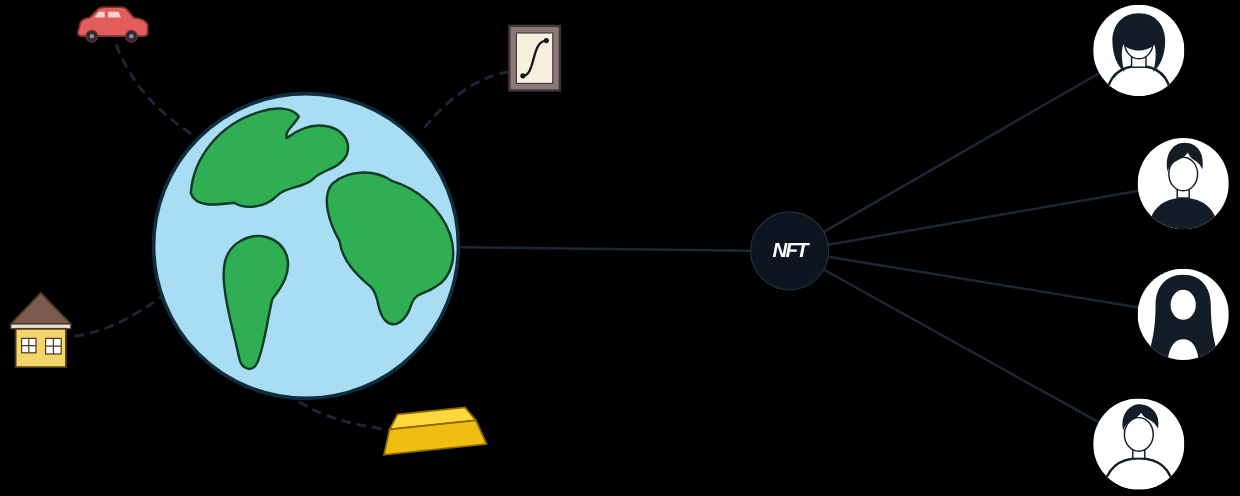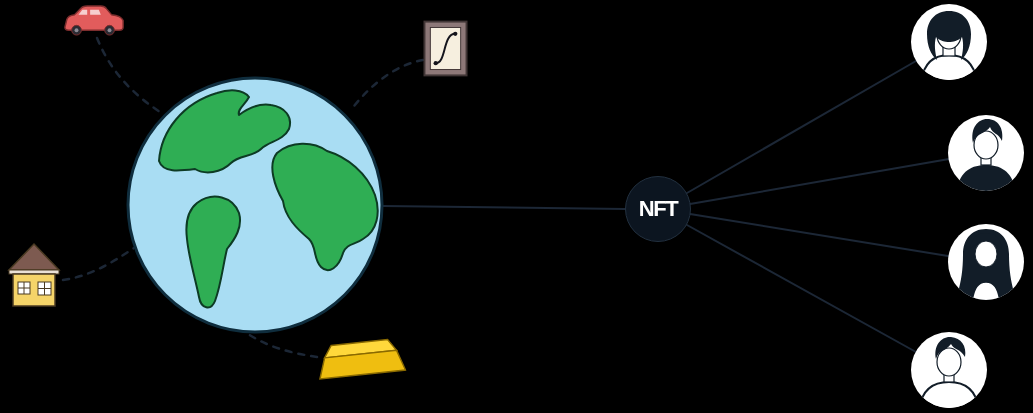--- a/index.html
+++ b/index.html
@@ -16,21 +16,21 @@
   .nft-node{
     left:625px;top:176px;width:66px;height:66px;
     border-radius:50%;
     background:var(--nft-fill,#0c1520);
     border:1px solid var(--nft-ring,#22303f);
     display:flex;align-items:center;justify-content:center;
     box-sizing:border-box;
   }
   .nft-node span{
     color:var(--nft-text,#fff);
-    font-size:22px;font-weight:600;letter-spacing:-1.5px;
+    font-size:17px;font-weight:600;letter-spacing:-1.5px;font-style:italic;
   }
   .globe{left:125px;top:75px;width:260px;height:260px;}
   .icon-car{left:61px;top:4px;width:66px;height:33px;}
   .icon-frame{left:423px;top:20px;width:45px;height:57px;}
   .icon-house{left:7px;top:240px;width:54px;height:68px;}
   .icon-gold{left:317px;top:337px;width:88px;height:42px;transform:rotate(-6deg);}
   .avatar{width:76px;height:76px;}
   .avatar-1{left:911px;top:4px;}
   .avatar-2{left:948px;top:115px;}
   .avatar-3{left:948px;top:224px;}

